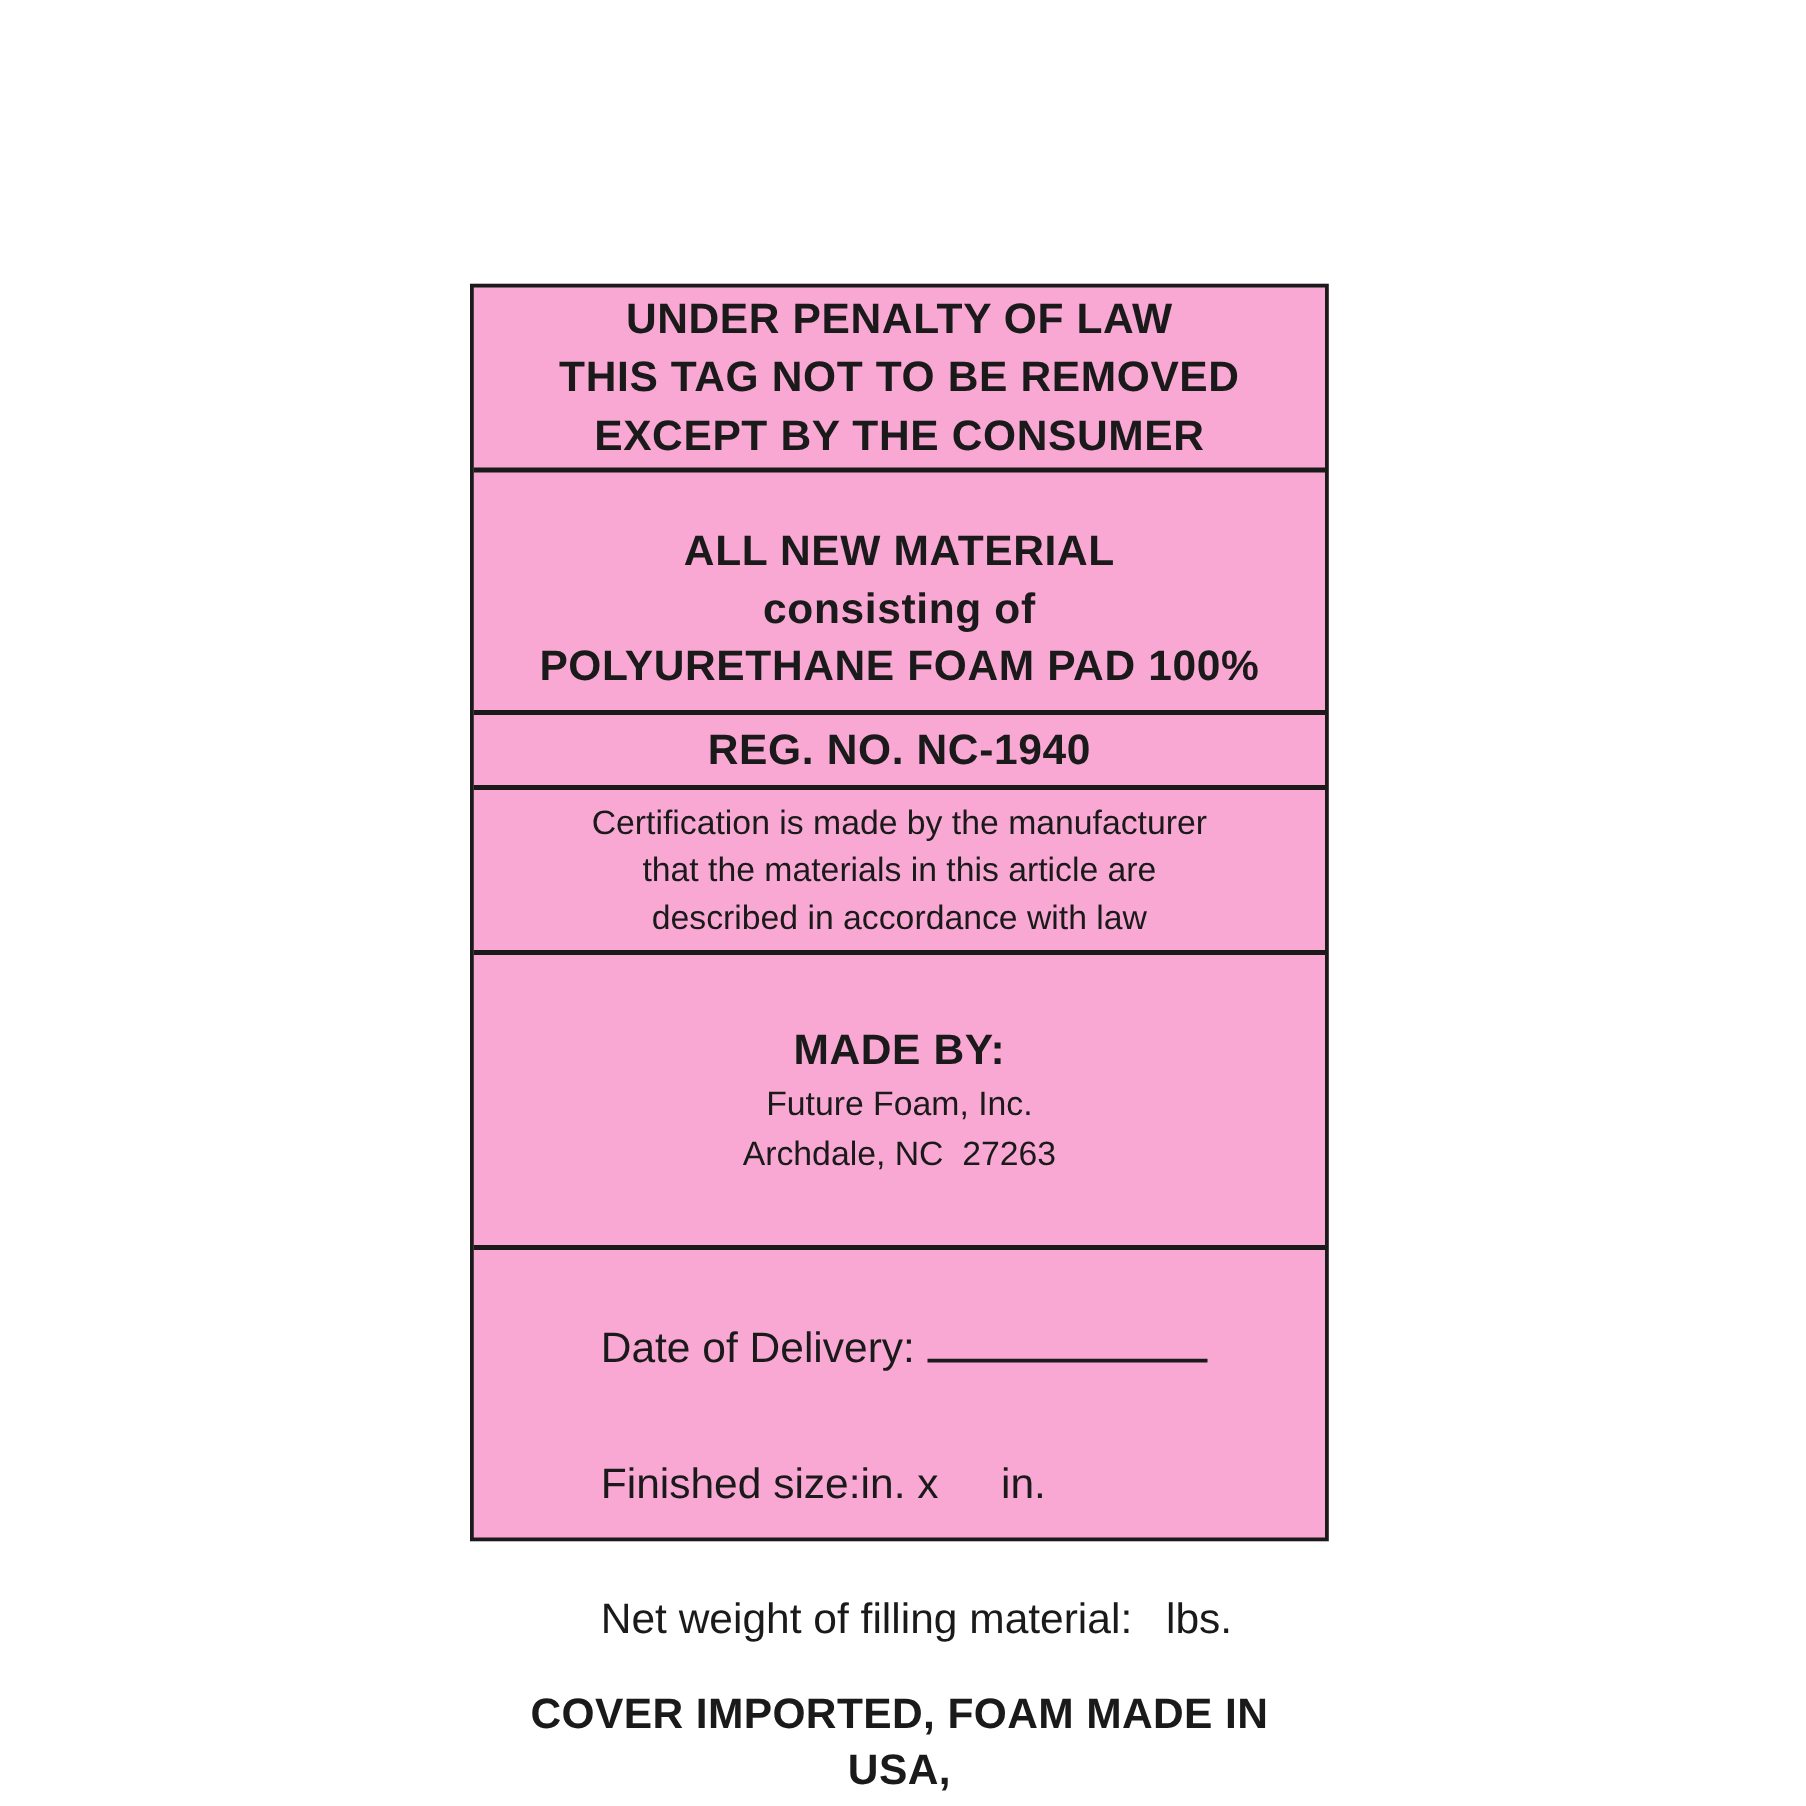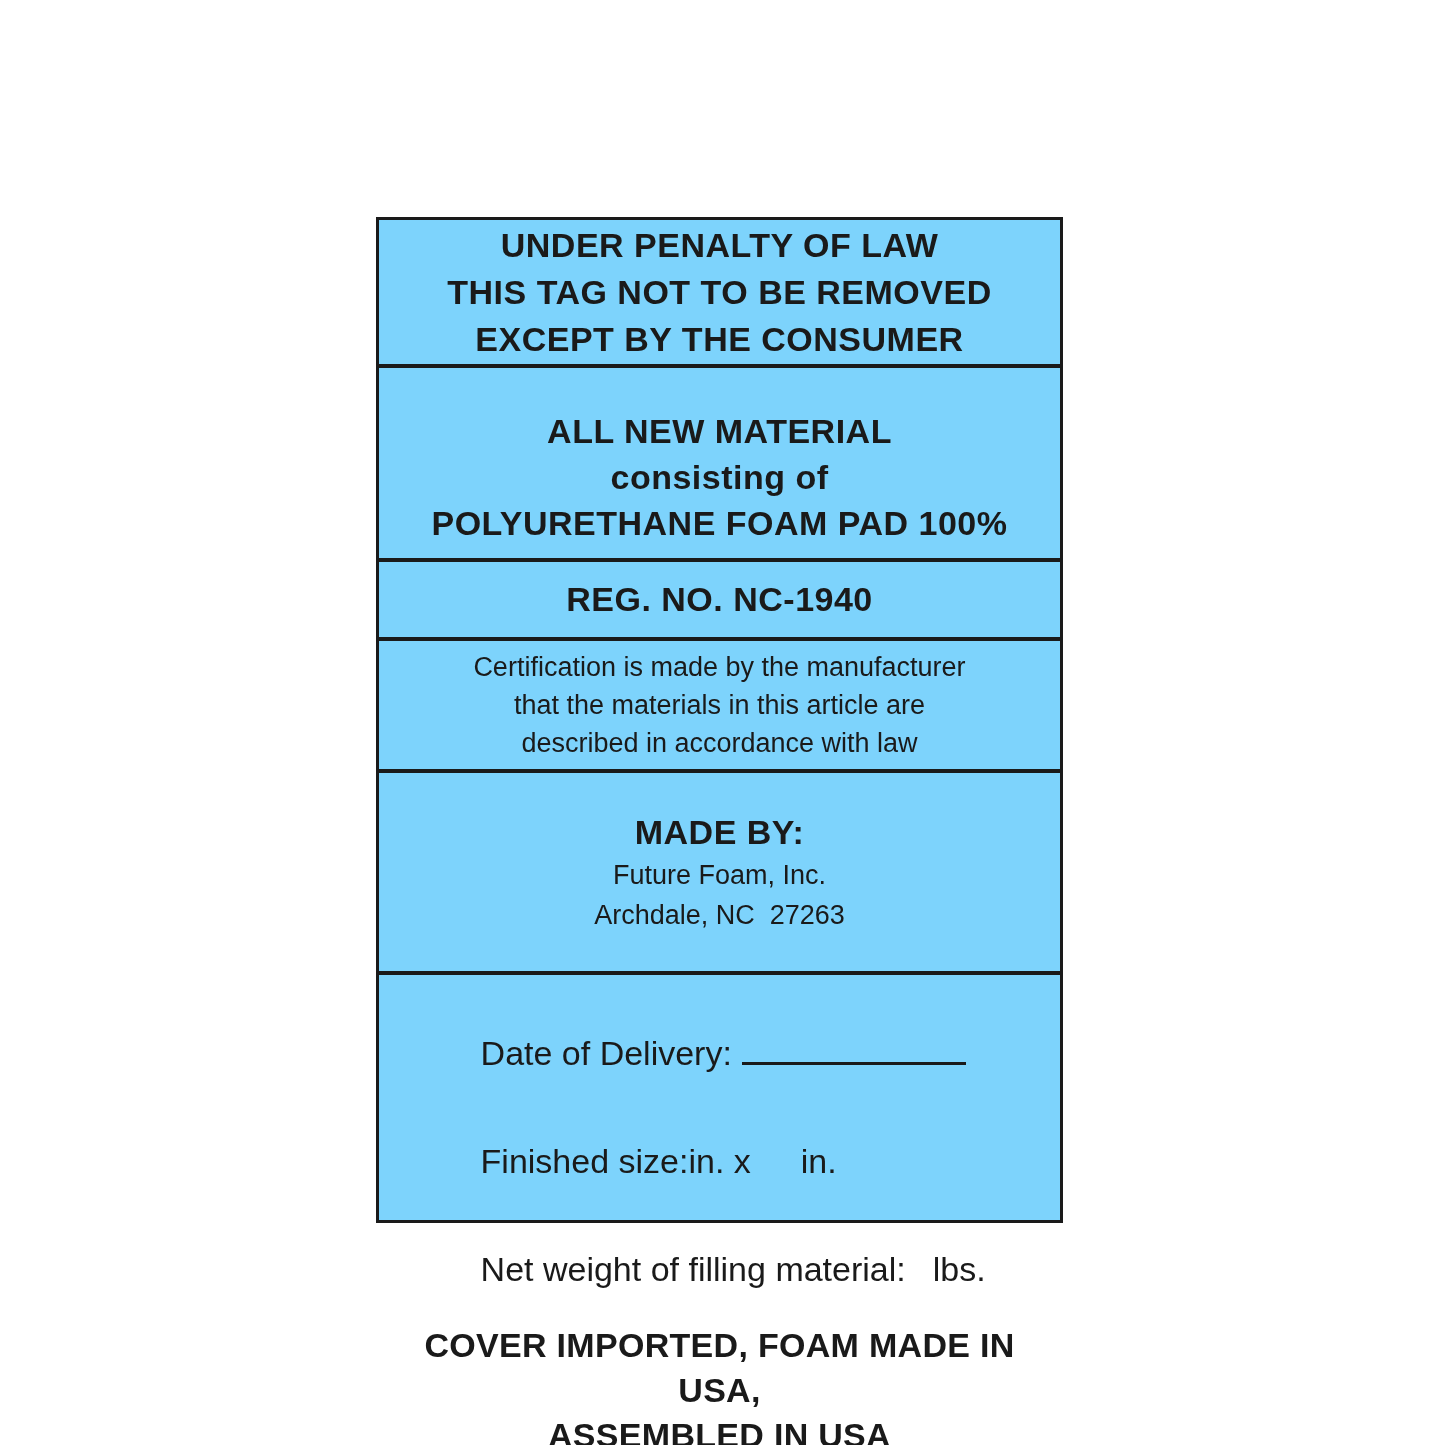--- a/index.html
+++ b/index.html
@@ -16,44 +16,44 @@
     overflow: hidden;
   }
   .page {
     position: absolute;
     inset: 0;
     background: #ffffff;
   }
   .law-label {
     position: absolute;
     left: 376px;
-    top: 217px;
+    top: 227px;
     width: 687px;
     height: 1006px;
     border: 3px solid #1a1a1a;
     box-sizing: border-box;
     display: flex;
     flex-direction: column;
-    background: #7dd3fc;
+    background: #f9a8d4;
   }
   .sec {
     box-sizing: border-box;
     border-bottom: 4px solid #1a1a1a;
     display: flex;
     flex-direction: column;
     justify-content: center;
     align-items: center;
     text-align: center;
     flex: 0 0 auto;
   }
   .sec-penalty   { height: 148px; }
   .sec-material  { height: 166px; margin-top: 28px; }
-  .sec-reg       { height: 79px; }
+  .sec-reg       { height: 60px; }
   .sec-cert      { height: 132px; }
-  .sec-madeby    { height: 202px; }
+  .sec-madeby    { height: 236px; }
   .sec-details {
     flex: 1 1 auto;
     border-bottom: none;
     align-items: stretch;
     justify-content: flex-start;
     text-align: left;
     padding: 22px 26px 14px 26px;
   }
   .hline {
     font-weight: 700;

